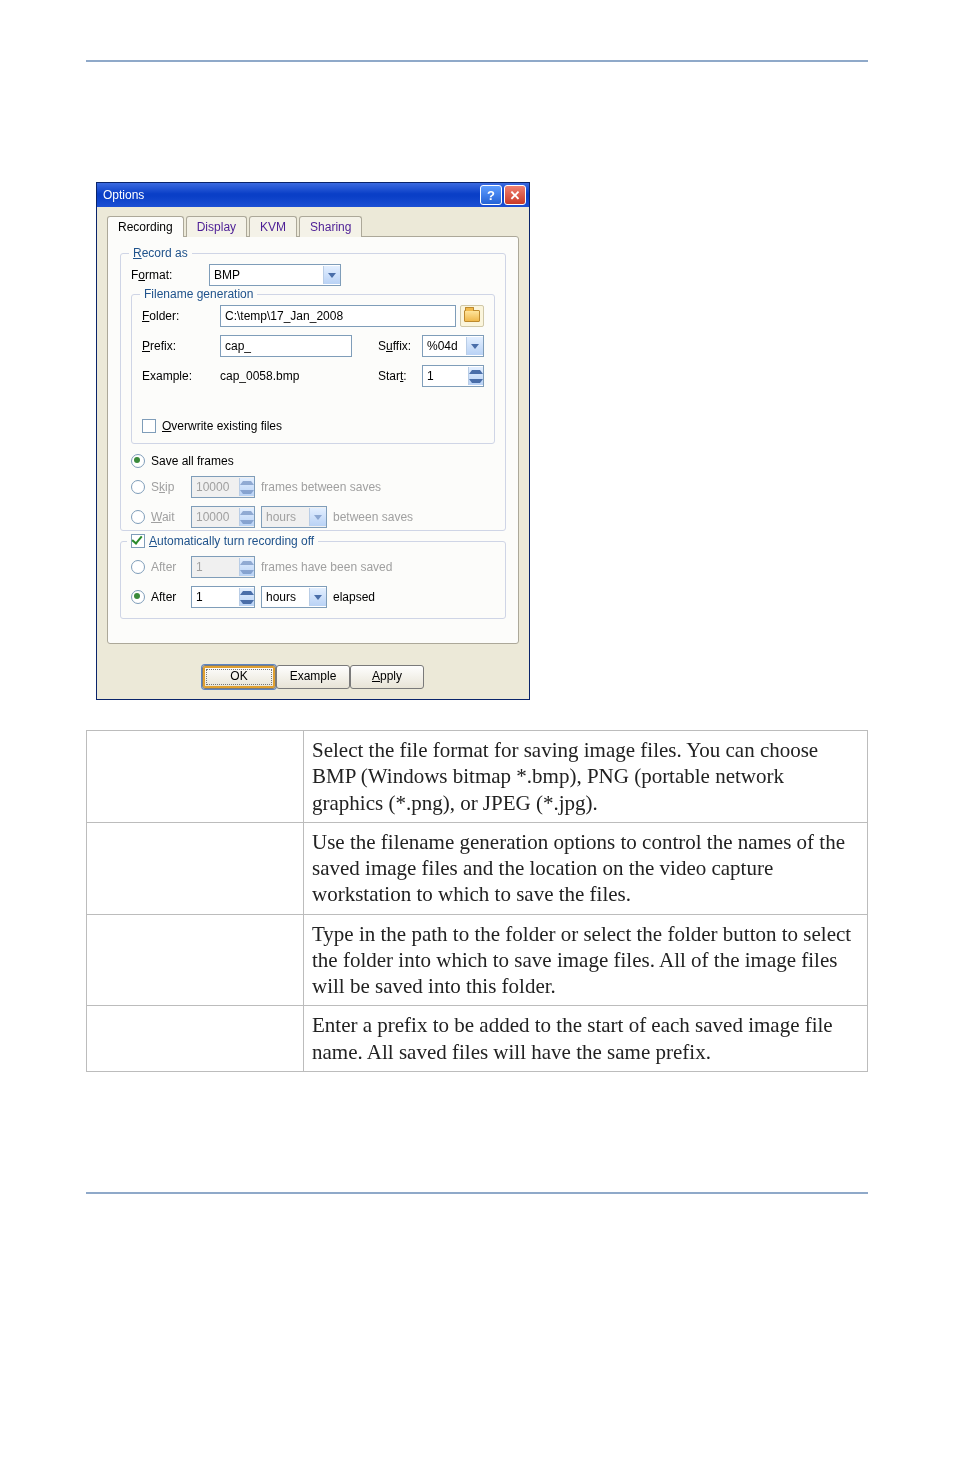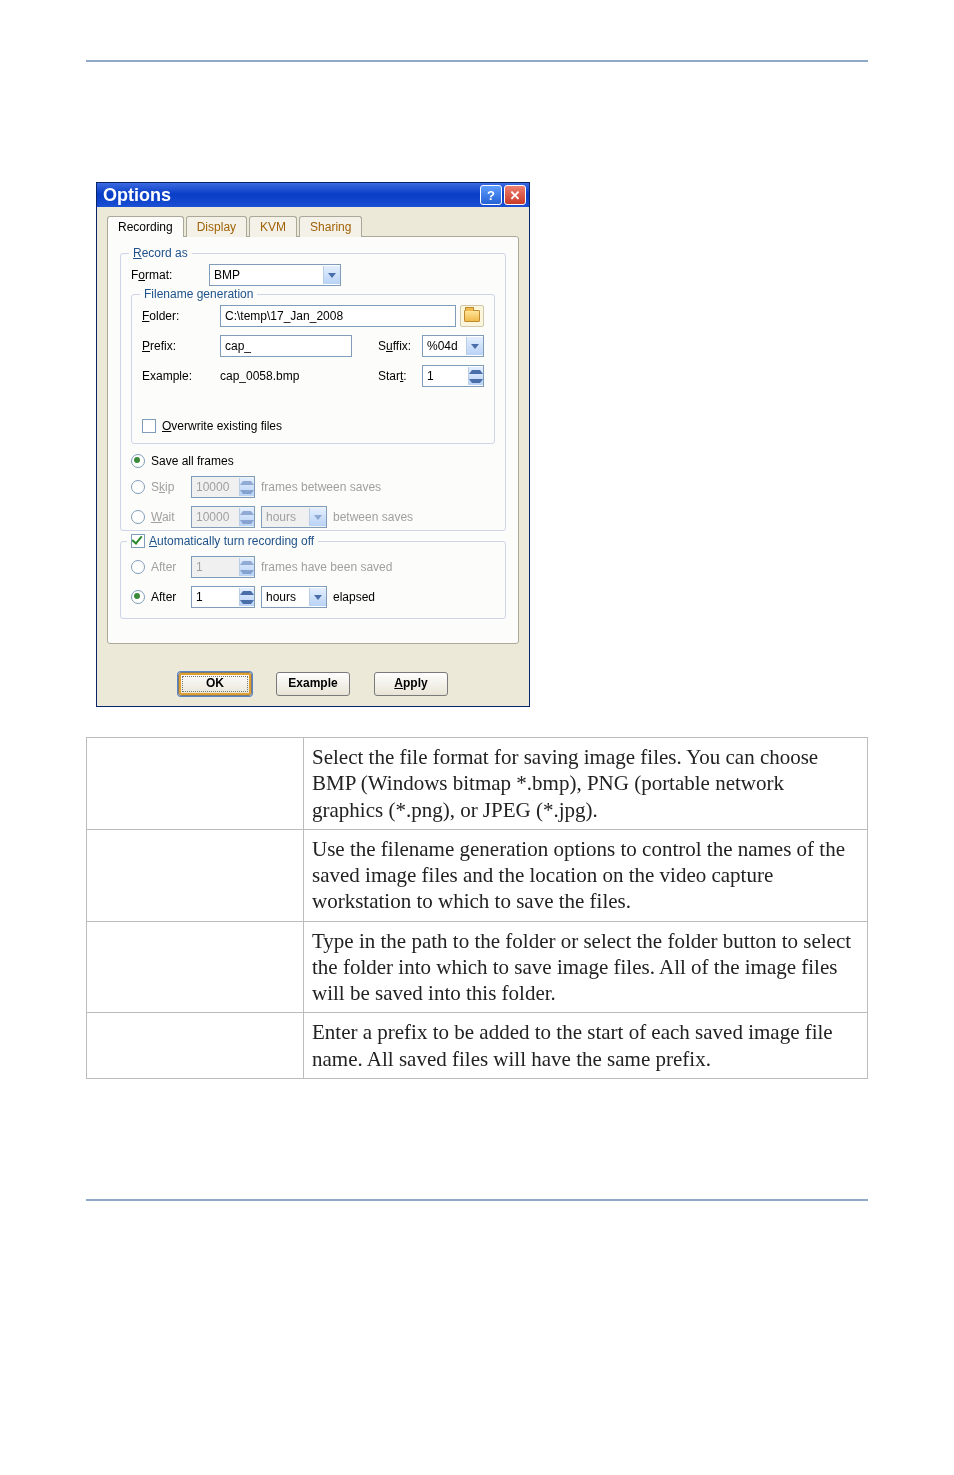--- a/index.html
+++ b/index.html
@@ -41,22 +41,22 @@
   .titlebar {
     height: 24px;
     background: linear-gradient(#3b6ae0, #0a3fc7 45%, #0a3fc7 55%, #1b4fd4);
     display: flex;
     align-items: center;
     padding: 0 3px 0 6px;
     font-family: Tahoma, sans-serif;
   }
   .title-text {
     color: #fff;
-    font-weight: bold;
-    font-size: 18px;
+    font-weight: normal;
+    font-size: 12px;
     flex: 1;
   }
   .title-btn {
     width: 20px;
     height: 18px;
     margin-left: 2px;
     border: 1px solid #fff;
     border-radius: 3px;
     display: flex;
     align-items: center;
@@ -78,21 +78,21 @@
     position: relative;
     top: 1px;
   }
   .tab {
     padding: 3px 10px;
     border: 1px solid #aca899;
     border-bottom: none;
     border-radius: 3px 3px 0 0;
     background: #f4f2e8;
     margin-right: 2px;
-    color: #a16207;
+    color: #4c1d95;
   }
   .tab.active {
     background: #fcfcfa;
     color: #000;
     font-weight: normal;
   }
   .tab-pane {
     border: 1px solid #aca899;
     background: #fcfcfa;
     border-radius: 0 3px 3px 3px;
@@ -258,23 +258,22 @@
     background: #3a8a3a;
   }
 
   .disabled { color: #a0a0a0; }
   .disabled .combo, .disabled .spin-box { background: #f0f0f0; }
   .disabled .chev-down, .disabled .arrow-up, .disabled .arrow-down { opacity: .5; }
 
   .btn-bar {
     display: flex;
     justify-content: center;
-    gap: 24px;
-    margin-top: 28px;
-    font-weight: bold;
+    gap: 0;
+    margin-top: 21px;
   }
   .btn {
     min-width: 72px;
     height: 22px;
     border: 1px solid #7a7a7a;
     border-radius: 3px;
     background: linear-gradient(#fefefe, #e8e4d6);
     text-align: center;
     line-height: 20px;
     font-size: 12px;

